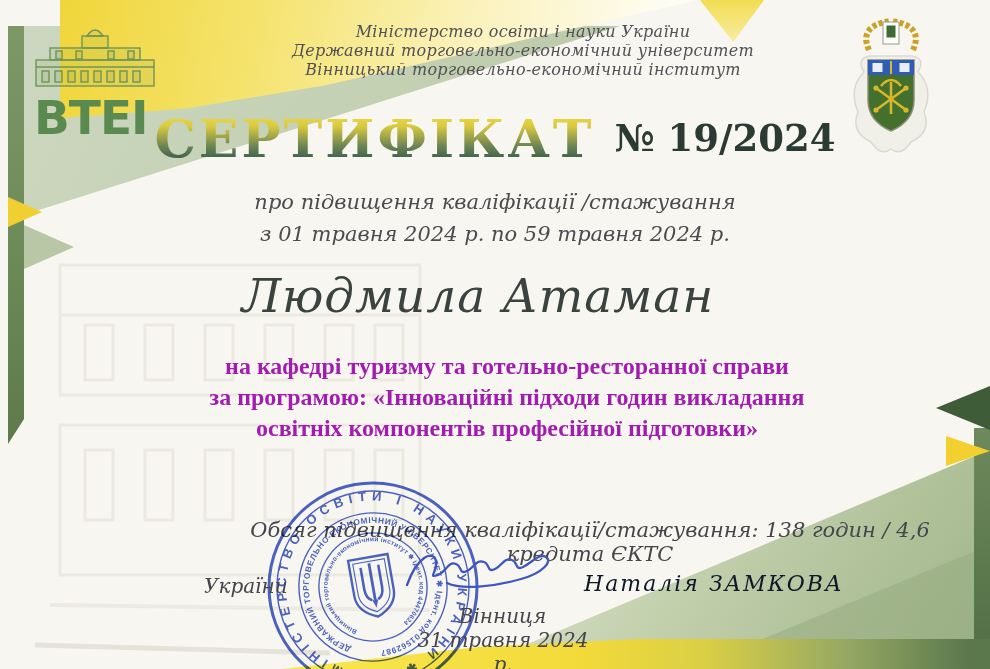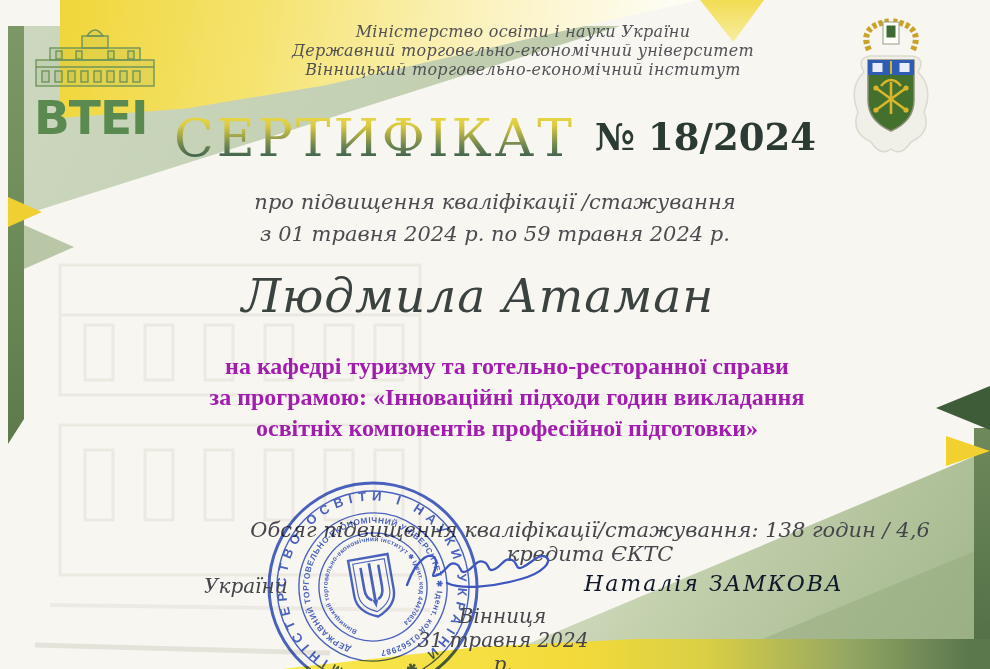--- a/index.html
+++ b/index.html
@@ -38,21 +38,21 @@
     clip-path:polygon(0 0,100% 50%,0 100%);}
   .bottom-band{left:282px;top:639px;width:708px;height:30px;
     background:linear-gradient(90deg,#f8e84f 0%,#f3da3a 42%,#d9cf45 60%,#94a763 80%,#5b784d 97%);
     clip-path:polygon(0 100%,28% 26%,50% 0,100% 0,100% 100%);}
 
   
   .script{font-family:"DejaVu Serif",serif;font-style:italic;}
   .header-block{left:0;top:22px;width:990px;text-align:center;color:#515156;
     font-size:16px;line-height:19px;letter-spacing:.3px;padding-left:28px;}
   .title-row{left:0;top:108px;width:990px;text-align:center;white-space:nowrap;}
-  .title-word{font-family:"DejaVu Serif",serif;font-weight:normal;font-size:52px;
+  .title-word{font-family:"DejaVu Serif",serif;font-weight:bold;font-size:52px;
     letter-spacing:3px;
     background:linear-gradient(180deg,#f2e14c 4%,#d9c93f 30%,#6e8652 62%,#29524a 92%);
     -webkit-background-clip:text;background-clip:text;color:transparent;}
   .title-num{font-family:"DejaVu Serif",serif;font-weight:bold;font-size:37px;
     color:#2b3a33;margin-left:20px;vertical-align:6px;}
   .subtitle-block{left:0;top:186px;width:990px;text-align:center;color:#4b4b50;
     font-size:21px;line-height:32px;}
   .name-line{left:0;top:268px;width:956px;text-align:center;color:#3b4340;
     font-size:47px;letter-spacing:1px;}
   .body-block{left:12px;top:351px;width:990px;text-align:center;color:#a21caf;
@@ -153,21 +153,21 @@
     </g>
   </svg>
 
   <div class="abs header-block script">
     <div>Міністерство освіти і науки України</div>
     <div>Державний торговельно-економічний університет</div>
     <div>Вінницький торговельно-економічний інститут</div>
   </div>
 
   <div class="abs title-row">
-    <span class="title-word">СЕРТИФІКАТ</span><span class="title-num">№ 18/2024</span>
+    <span class="title-word">СЕРТИФІКАТ</span><span class="title-num">№ 19/2024</span>
   </div>
 
   <div class="abs subtitle-block script">
     <div>про  підвищення кваліфікації /стажування</div>
     <div>з 01 травня 2024 р. по 59 травня 2024 р.</div>
   </div>
 
   <div class="abs name-line script">Людмила Атаман</div>
 
   <div class="abs body-block">

